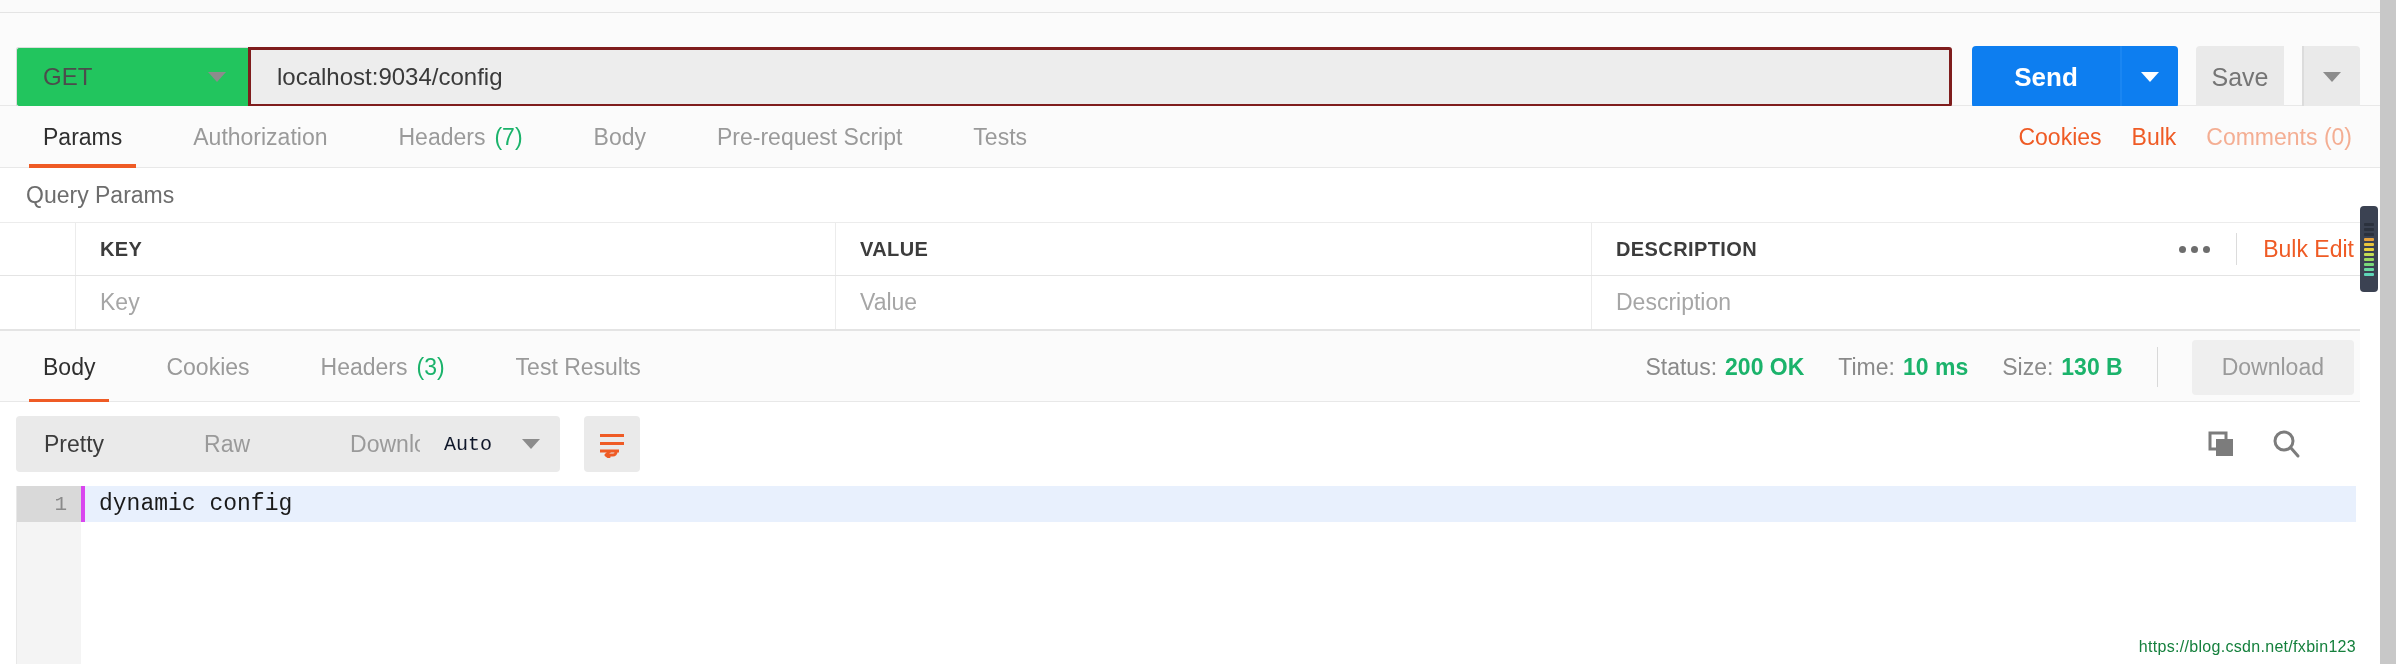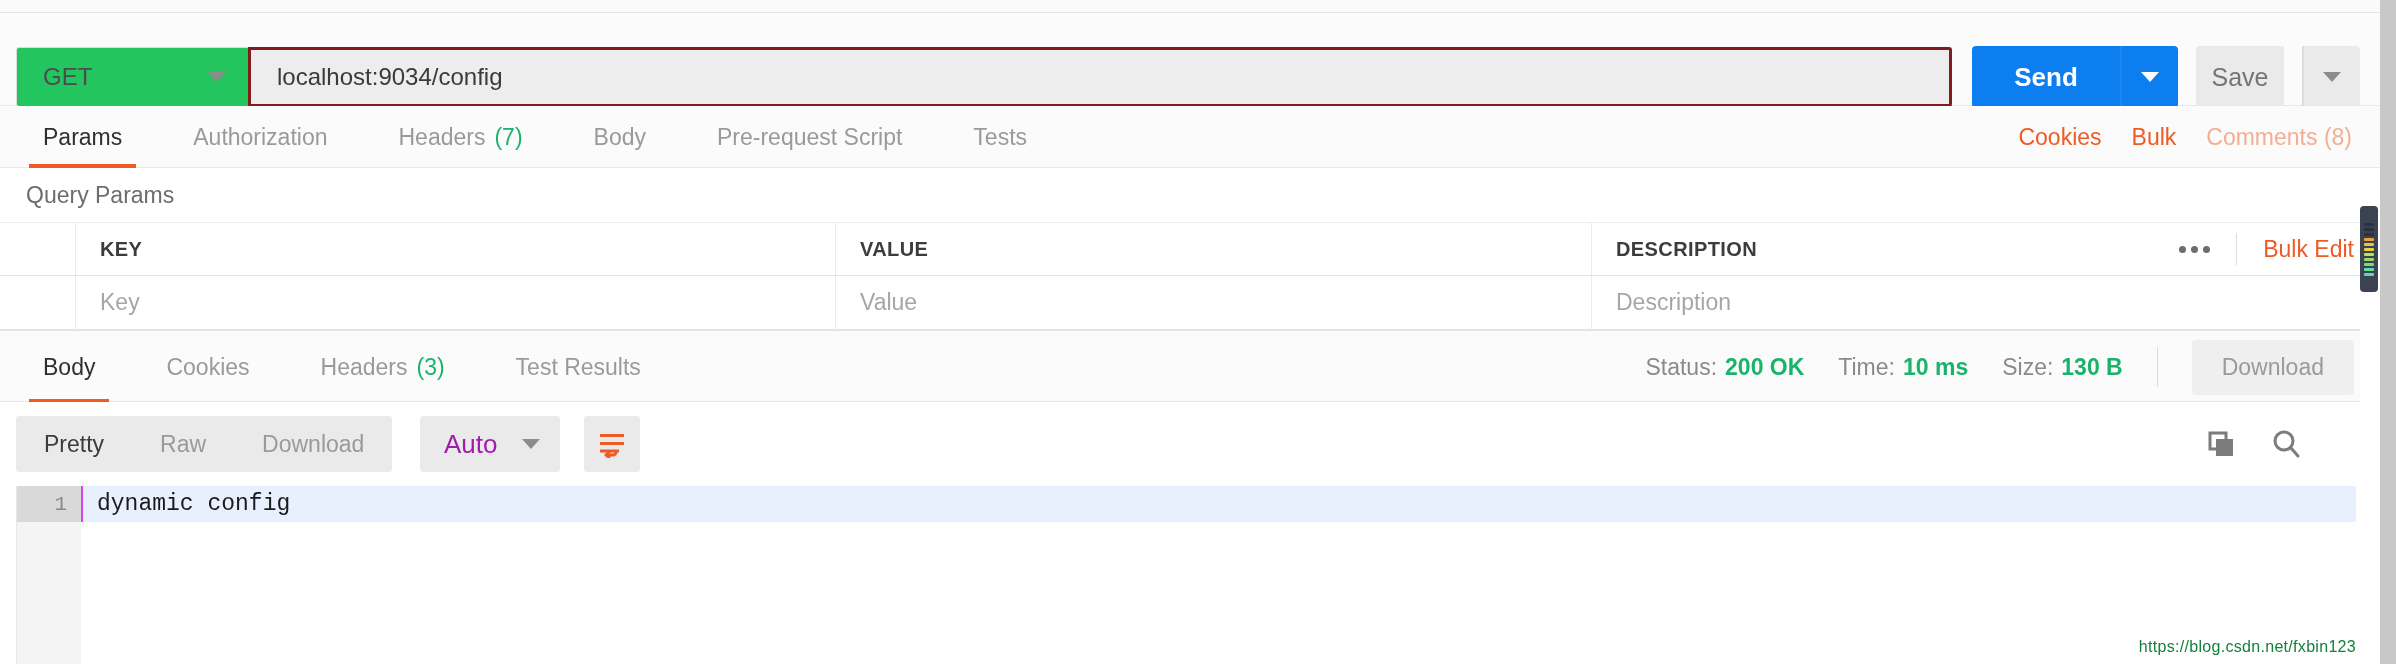--- a/index.html
+++ b/index.html
@@ -152,33 +152,33 @@
     font-size: 23px; color: #9a9a9a; cursor: pointer;
   }
 
   
   .body-bar {
     position: absolute; top: 402px; left: 0; width: 2380px; height: 84px;
     background: #fff;
   }
   .seg {
     position: absolute; left: 16px; top: 14px; height: 56px;
-    background: #eaeaea; border-radius: 4px; display: flex; align-items: center;
+    background: #eaeaea; border-radius: 4px; display: flex; align-items: center; gap: 44px;
   }
   .seg .s {
     padding: 0 28px; font-size: 23px; color: #9a9a9a; cursor: pointer;
     height: 56px; display: flex; align-items: center;
   }
   .seg .s.active { color: #3c3c3c; }
   .auto {
     position: absolute; left: 420px; top: 14px; height: 56px; width: 140px;
     background: #eaeaea; border-radius: 4px; display: flex; align-items: center;
     justify-content: space-between; padding: 0 20px 0 24px; cursor: pointer;
   }
-  .auto span { font-size: 26px; color: #a21caf; }
+  .auto span { font-size: 20px; color: #0f172a; font-family: Liberation Mono, monospace; }
   .wrap-btn {
     position: absolute; left: 584px; top: 14px; width: 56px; height: 56px;
     background: #eaeaea; border-radius: 4px; display: flex;
     align-items: center; justify-content: center; cursor: pointer;
   }
   .body-icons {
     position: absolute; right: 78px; top: 14px; height: 56px;
     display: flex; align-items: center; gap: 34px;
   }
   .ic { cursor: pointer; display: flex; align-items: center; }
@@ -195,21 +195,21 @@
   .gutter .ln-bg { height: 36px; background: #d9d9d9; }
   .ln {
     height: 36px; display: flex; align-items: center; justify-content: flex-end;
     padding-right: 14px; font-family: "Liberation Mono", monospace;
     font-size: 21px; color: #8a8a8a;
   }
   .code-line {
     position: absolute; left: 64px; top: 0; right: 0; height: 36px;
     background: #e8f0fd; display: flex; align-items: center; padding-left: 14px;
     font-family: "Liberation Mono", monospace; font-size: 23px; color: #1a1a1a;
-    border-left: 2px solid #d946ef;
+    border-left: 4px solid #d946ef;
   }
 
   
   .vsb-outer {
     position: absolute; right: 0; top: 0; width: 16px; height: 664px;
     background: #c8c8c8;
   }
   .sb-track {
     position: absolute; right: 16px; top: 180px; width: 20px; height: 484px;
     background: #fff;
@@ -268,21 +268,21 @@
       <div class="rtab">
         <span>Pre-request Script</span>
       </div>
       <div class="rtab">
         <span>Tests</span>
       </div>
     </div>
     <div class="tab-right">
       <span class="link-or">Cookies</span>
       <span class="link-or">Bulk</span>
-      <span class="link-or dim">Comments (8)</span>
+      <span class="link-or dim">Comments (0)</span>
     </div>
   </div>
 
   <div class="qp-title">Query Params</div>
 
   <div class="tbl-head">
     <div class="cell c-chk"></div>
     <div class="cell c-key">
       <span class="th">KEY</span>
     </div>

